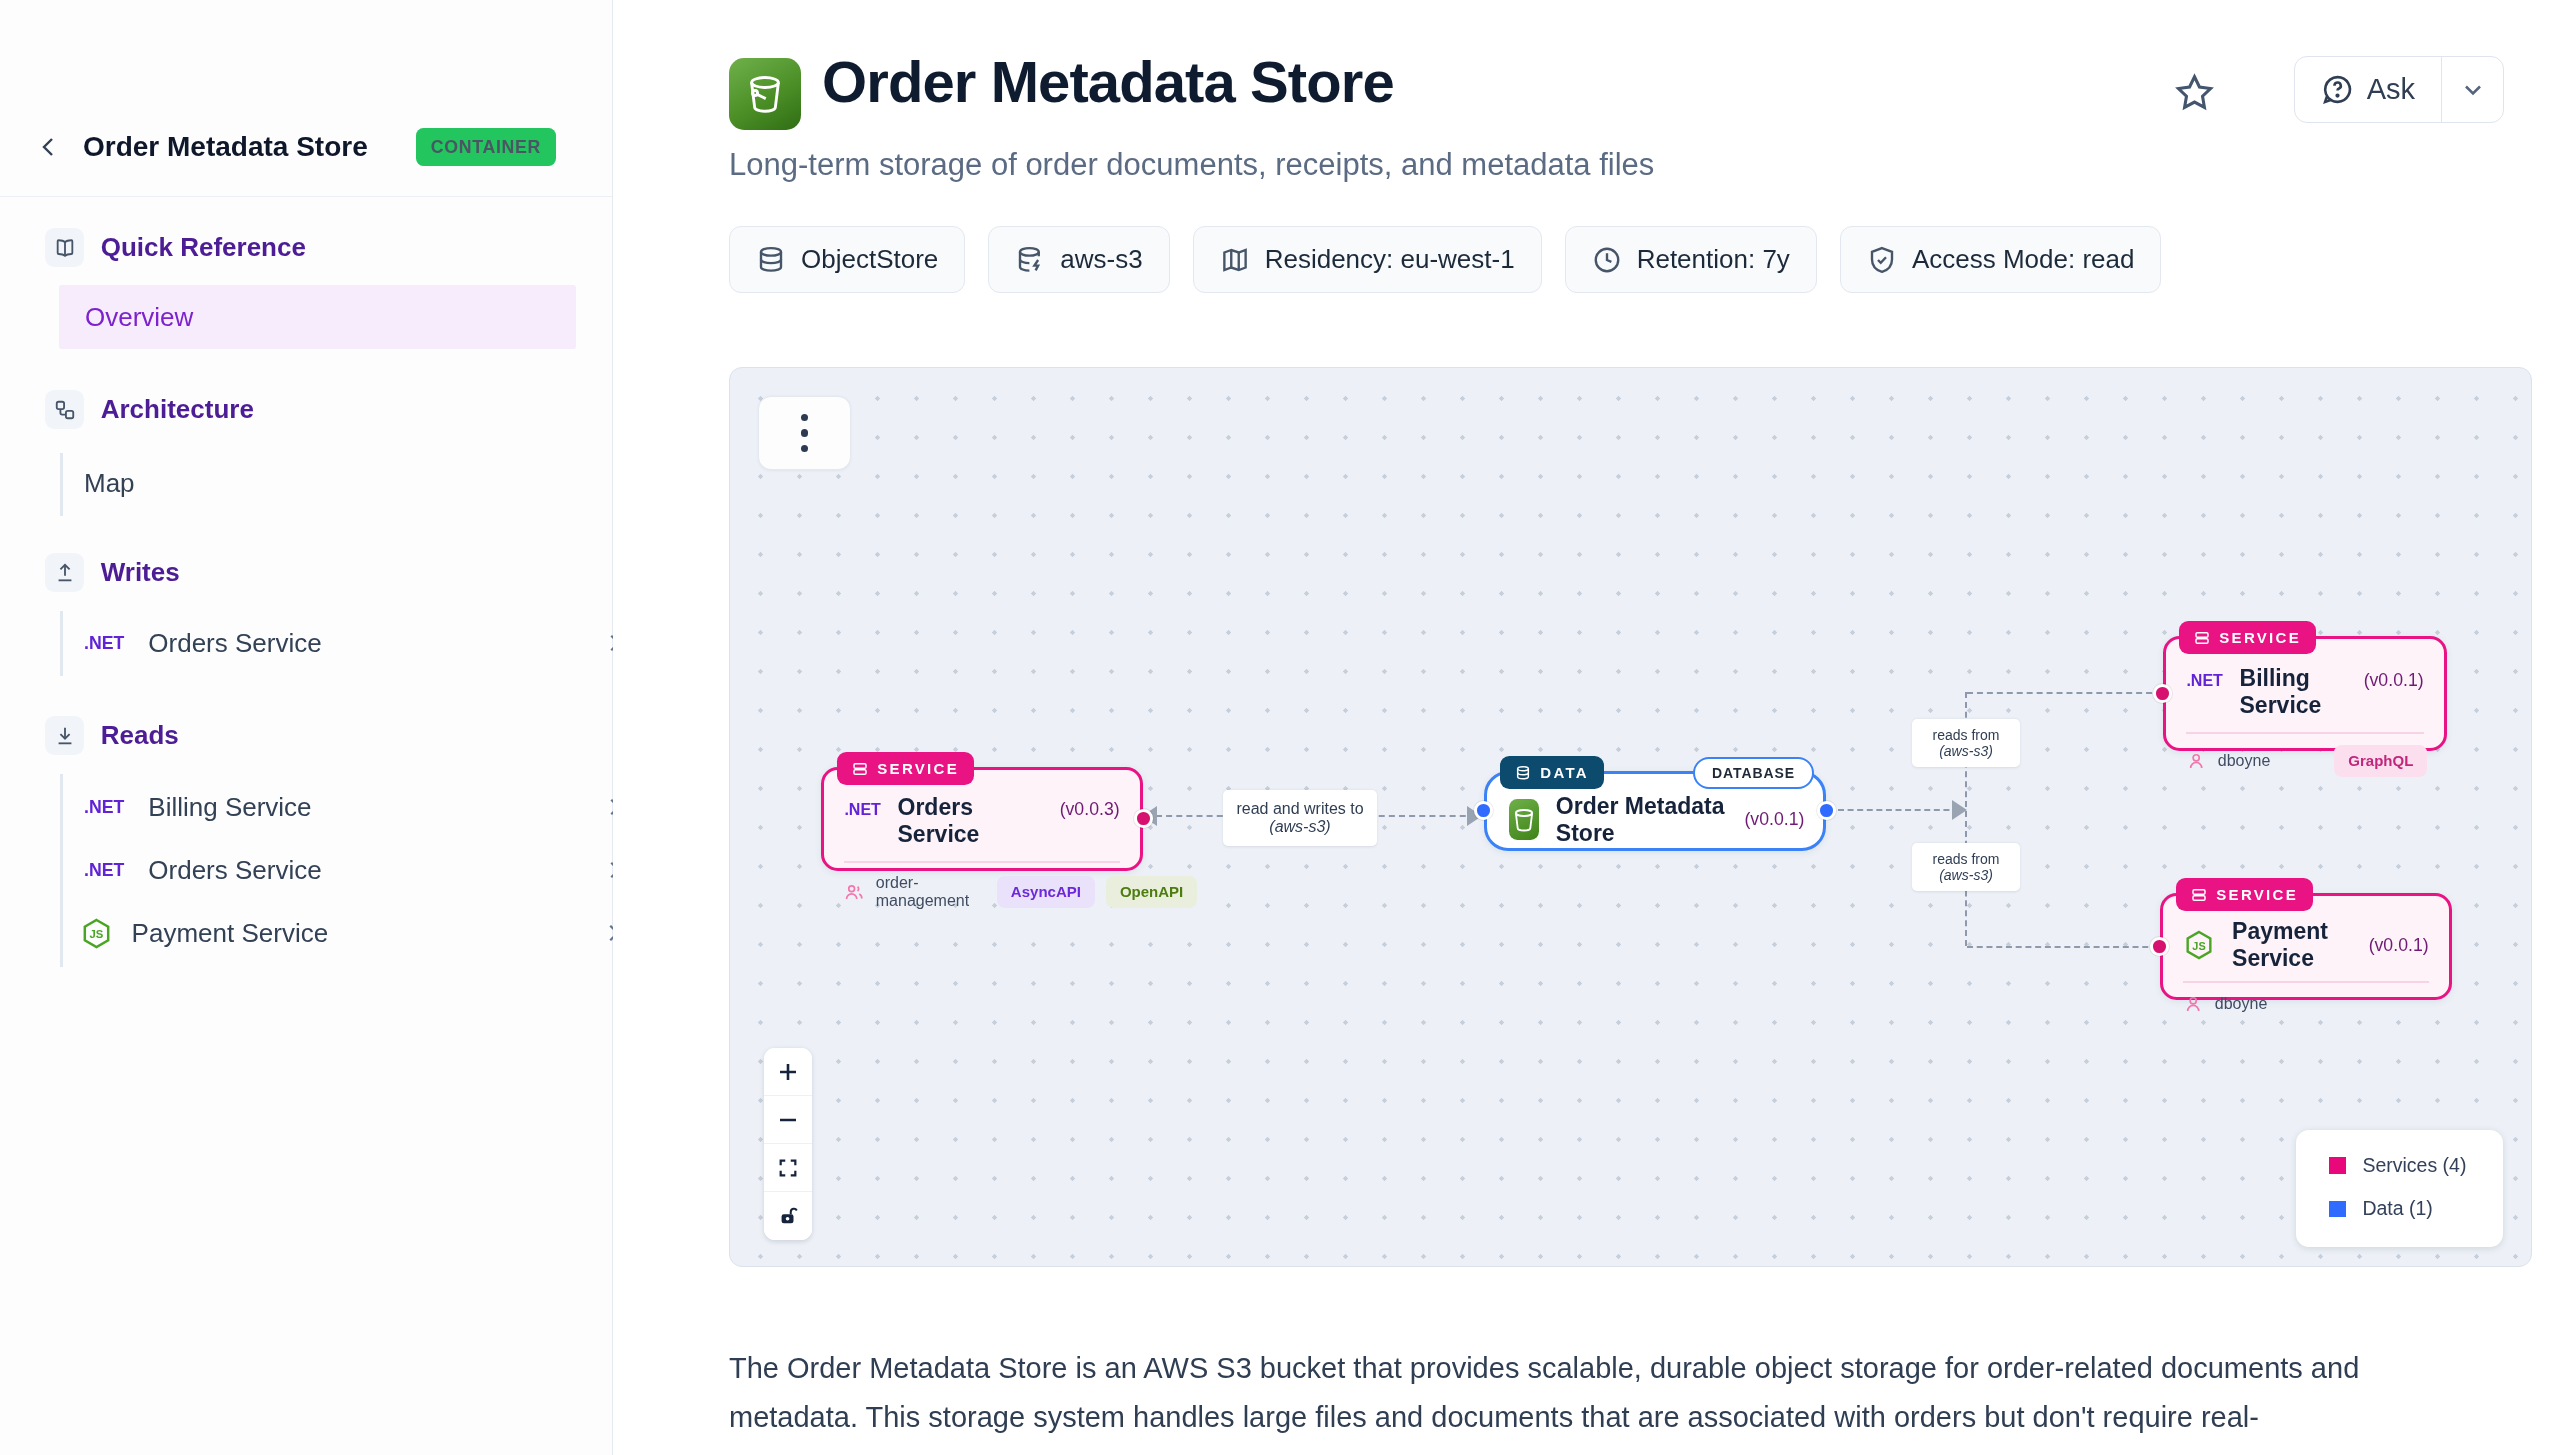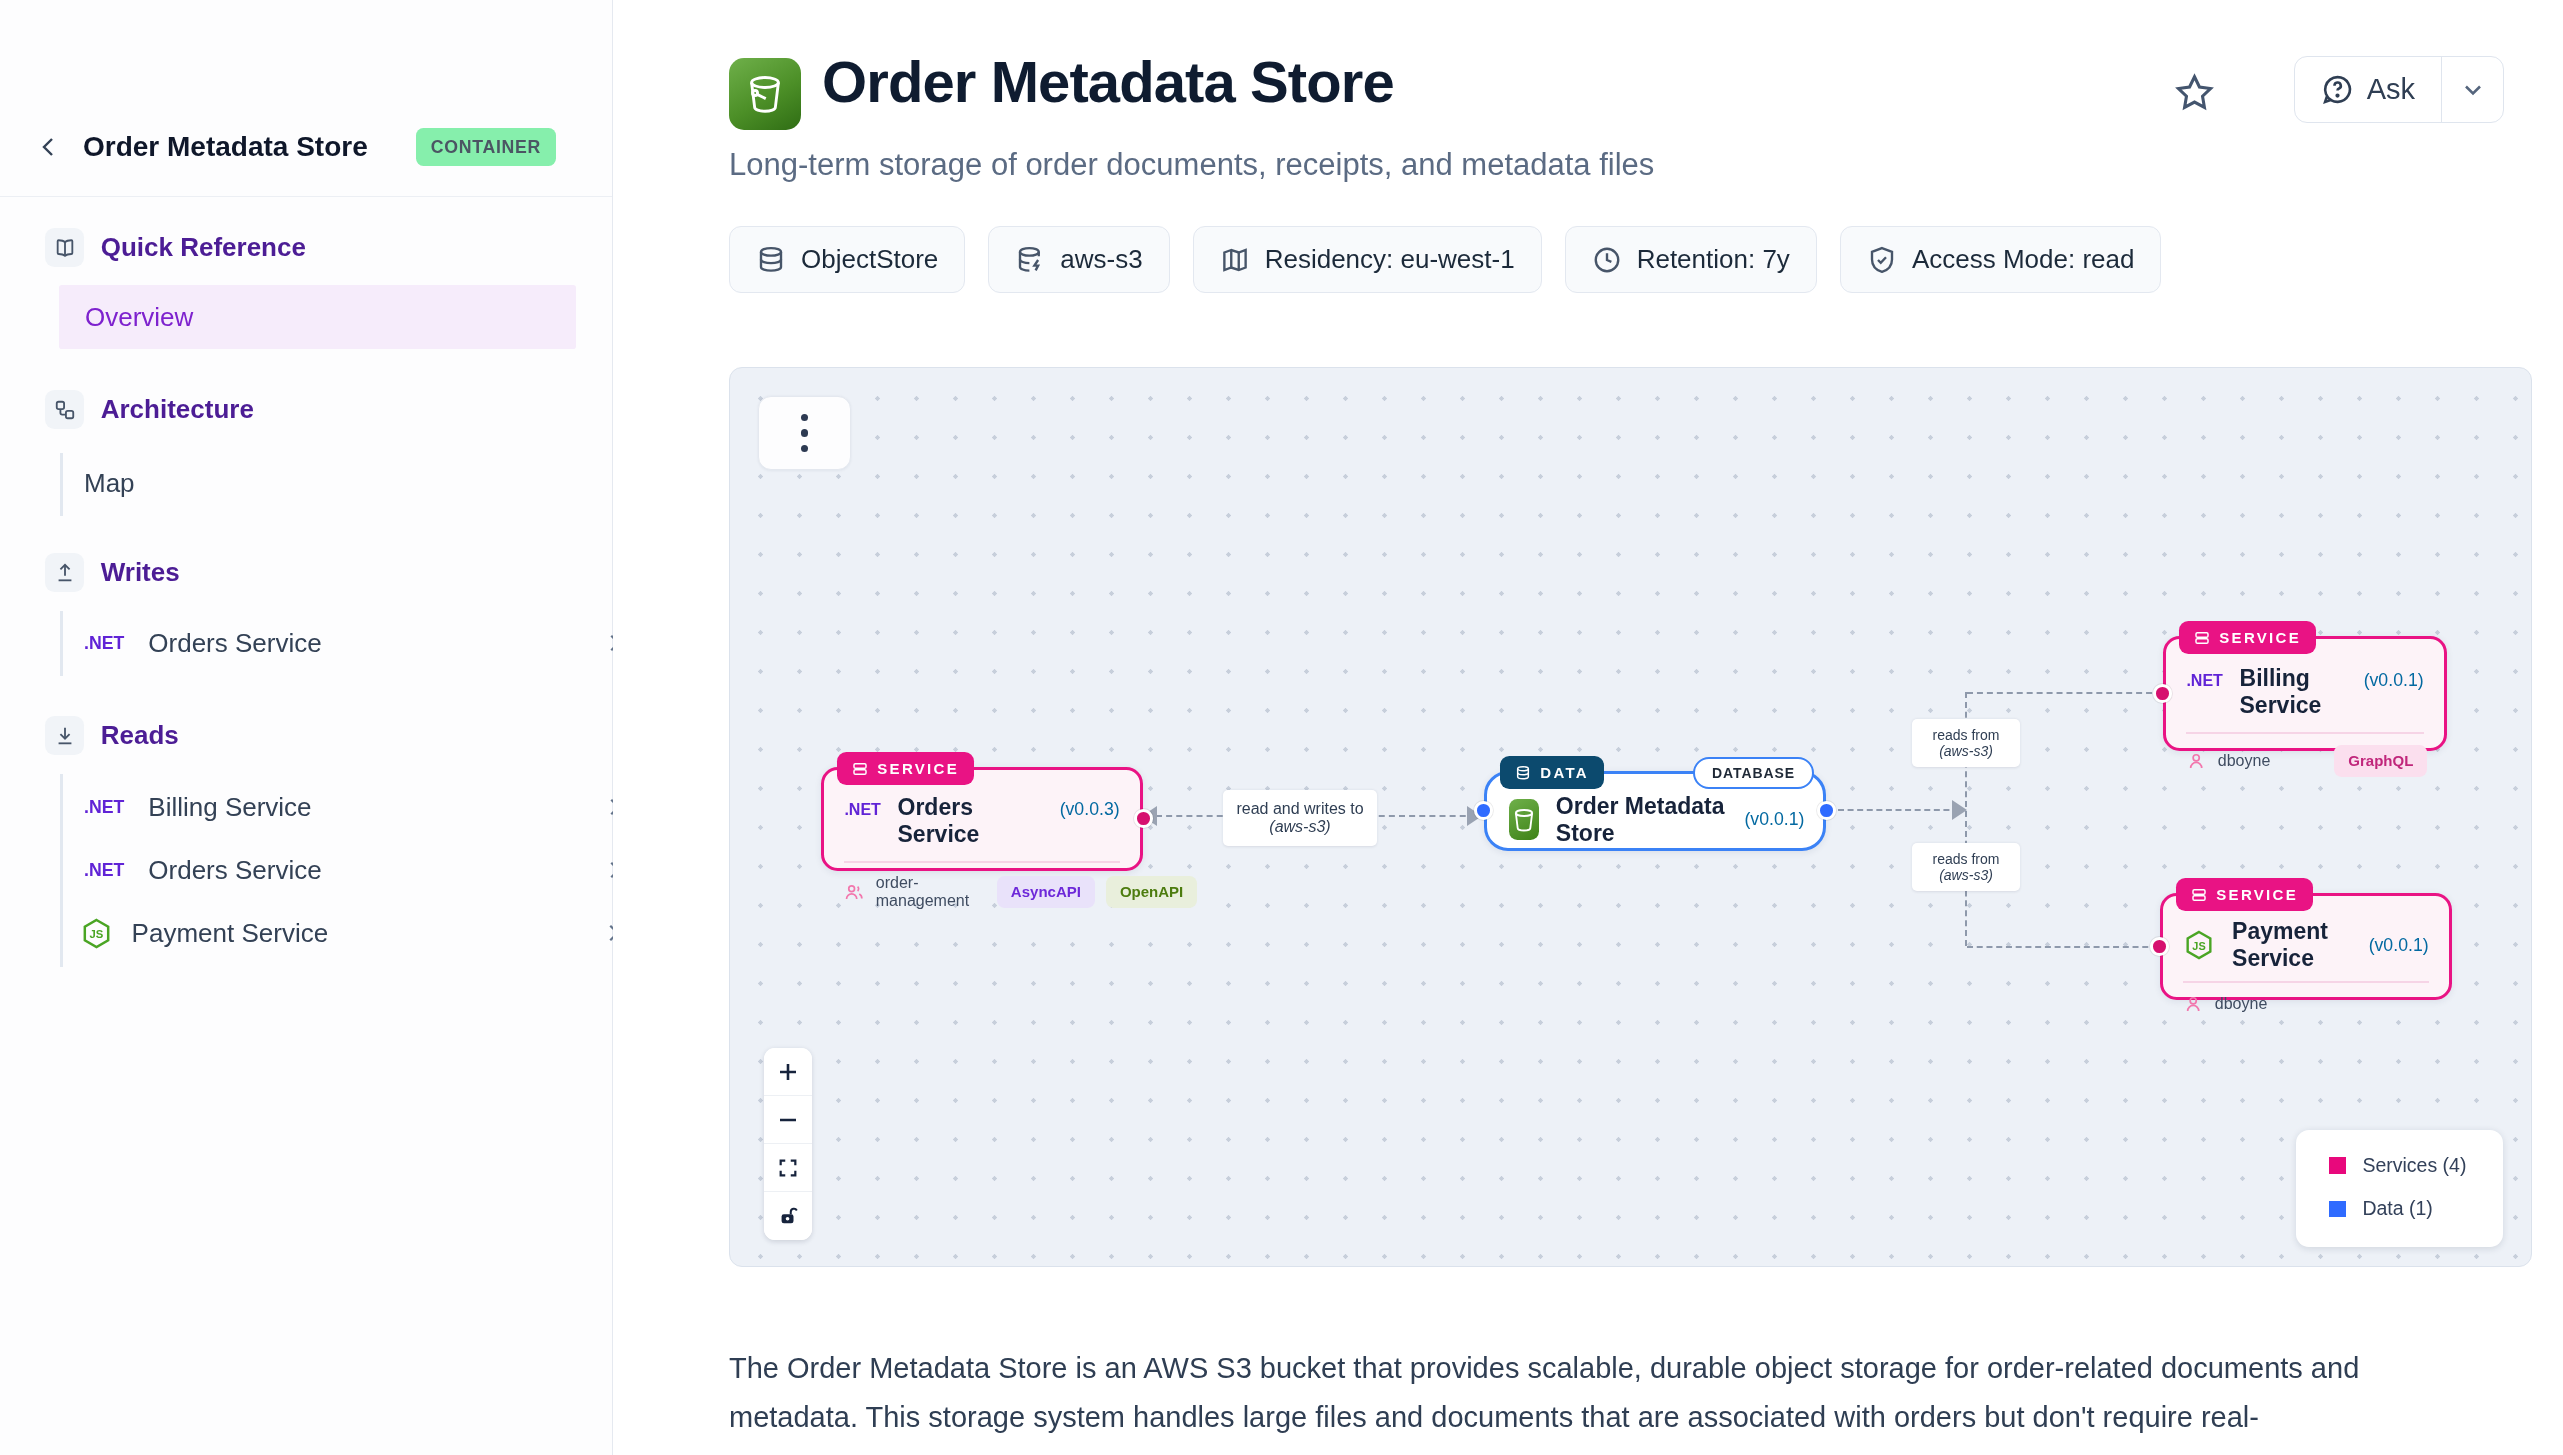--- a/index.html
+++ b/index.html
@@ -8,21 +8,21 @@
 
   
   .sidebar { position:relative; width:613px; height:100%; background:#fdfdfe; border-right:0.9px solid #e5e9f0; flex:0 0 613px; }
   .search-row { position:absolute; top:0; left:0; right:0; height:98px; border-bottom:0.9px solid #eceff4; }
   .search-box { position:absolute; left:30px; top:13px; width:457px; height:65px; background:#fcfdfe; border:1.9px solid #dfe5ee; border-radius:15px; display:flex; align-items:center; padding:0 20.4px; gap:15px; }
   .search-box input { border:none; outline:none; background:transparent; font-size:27px; color:#334155; width:100%; font-family:"Liberation Sans", sans-serif; }
   .search-box input::placeholder { color:#9aa7bb; }
   .filter-btn { position:absolute; left:502px; top:13px; width:80px; height:65px; background:#ffffff; border:1.9px solid #dfe5ee; border-radius:13px; display:flex; align-items:center; justify-content:center; color:#55657d; cursor:pointer; }
   .side-header { position:absolute; top:98px; left:0; right:0; height:99px; border-bottom:0.9px solid #eceff4; display:flex; align-items:center; padding:0 30px 0 37px; gap:22px; }
   .side-title { font-size:28px; font-weight:700; color:#0f172a; }
-  .container-badge { margin-left:auto; margin-right:26px; background:#86efac; color:#4b5563; font-size:17.7px; font-weight:700; letter-spacing:0.7px; padding:8.4px 15px; border-radius:7.4px; }
+  .container-badge { margin-left:auto; margin-right:26px; background:#22c55e; color:#4b5563; font-size:17.7px; font-weight:700; letter-spacing:0.7px; padding:8.4px 15px; border-radius:7.4px; }
   .back-icon { color:#334155; display:flex; }
 
   .section-head { position:absolute; left:45px; display:flex; align-items:center; gap:16.7px; }
   .icon-tile { width:39px; height:39px; background:#f1f4f8; border-radius:9.3px; display:flex; align-items:center; justify-content:center; color:#475569; }
   .section-label { font-size:26px; font-weight:700; color:#4c1d95; }
   .nav-item-active { position:absolute; left:59px; width:517px; height:64px; background:#f6ecfb; color:#7e22ce; font-size:26px; display:flex; align-items:center; padding-left:26px; border-radius:2.8px; cursor:pointer; }
   .rail { position:absolute; left:60px; width:2.8px; background:#e2e8f0; }
   .nav-sub { position:absolute; display:flex; align-items:center; font-size:26px; color:#334155; cursor:pointer; }
   .tech-net { font-size:17.7px; font-weight:700; color:#6023d6; margin-right:24px; }
   .chev-right { position:absolute; left:519px; color:#64748b; display:flex; }
@@ -48,21 +48,21 @@
 
   .node { position:absolute; border-radius:16.7px; box-shadow:0 1.9px 7.4px rgba(30,40,80,.08); }
   .node-pink { background:#fdf3f8; border:3.7px solid #e91384; }
   .node-blue { background:#ffffff; border:3.7px solid #3b82f6; border-radius:24px; }
   .node-badge { position:absolute; top:-17.7px; left:13px; height:33px; display:flex; align-items:center; gap:9.3px; padding:0 15px; border-radius:9.3px; color:#fff; font-size:15px; font-weight:700; letter-spacing:2.3px; }
   .badge-pink { background:#e91384; }
   .badge-blue { background:#0c4a6e; }
   .db-pill { position:absolute; top:-16.7px; right:9.3px; height:32px; display:flex; align-items:center; padding:0 16.7px; background:#ffffff; border:2.8px solid #3b82f6; border-radius:16.7px; font-size:14px; font-weight:700; letter-spacing:0.9px; color:#1f2937; }
   .node-row1 { display:flex; align-items:baseline; gap:13px; padding:24px 20.4px 0 20.4px; }
   .node-title { font-size:23px; font-weight:700; color:#17233a; }
-  .node-ver { font-size:17.7px; color:#0369a1; }
+  .node-ver { font-size:17.7px; color:#701a75; }
   .node-div { height:1.9px; background:#f6d4e6; margin:13px 20.4px 0 20.4px; }
   .node-row2 { display:flex; align-items:center; gap:11px; padding:11px 16.7px 0 20.4px; }
   .owner { font-size:16px; color:#3f4c61; }
   .tagbadge { height:32px; display:flex; align-items:center; padding:0 14px; border-radius:7.4px; font-size:15px; font-weight:700; }
   .tag-async { background:#e9e2fa; color:#6d28d9; }
   .tag-open { background:#e9efdc; color:#4d7c0f; }
   .tag-graphql { background:#fbdfee; color:#c0267b; margin-left:auto; }
   .handle { position:absolute; width:18.6px; height:18.6px; border-radius:50%; border:3.7px solid #ffffff; box-shadow:0 0 0 0.9px rgba(0,0,0,.08); }
   .handle-pink { background:#d6116f; }
   .handle-blue { background:#2f6bff; }

